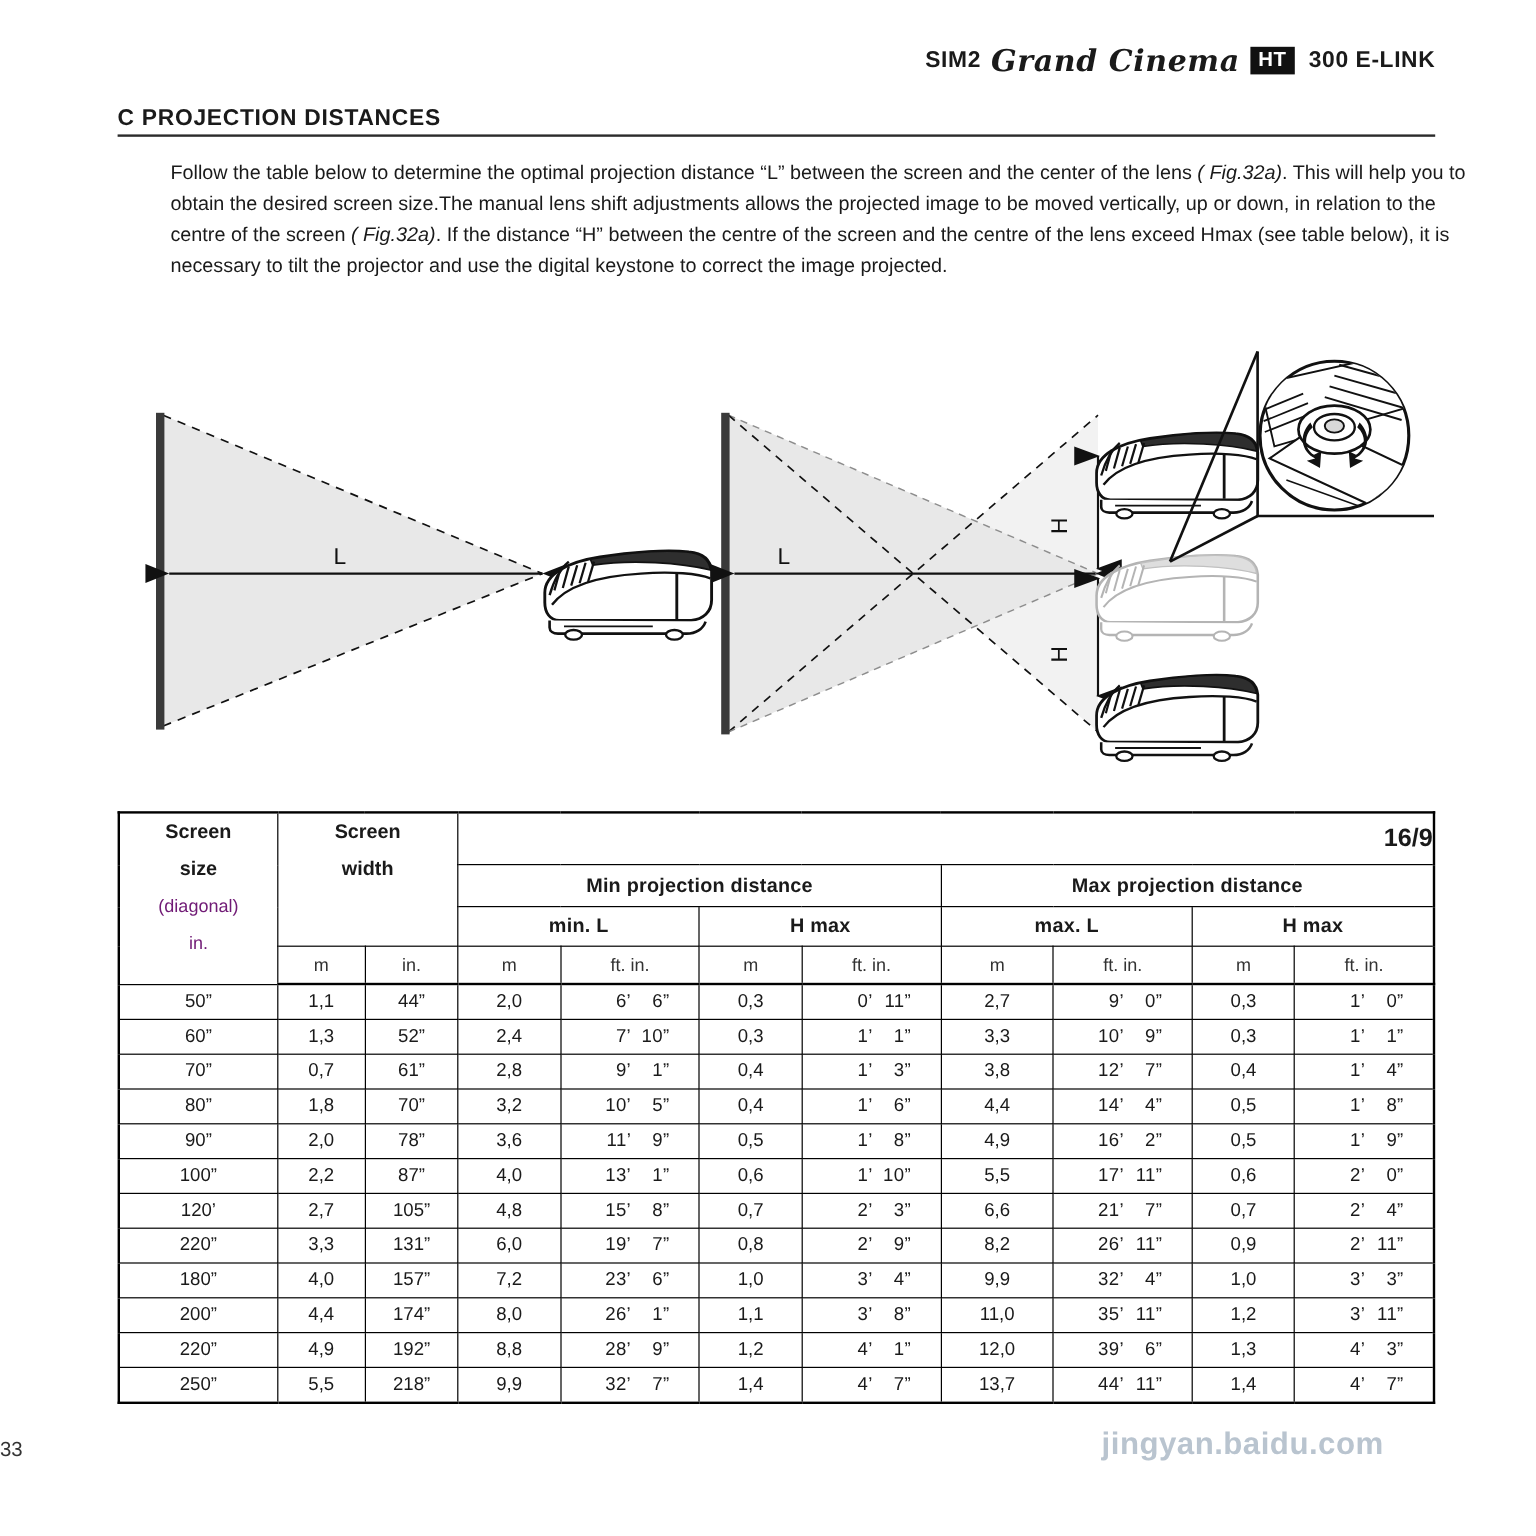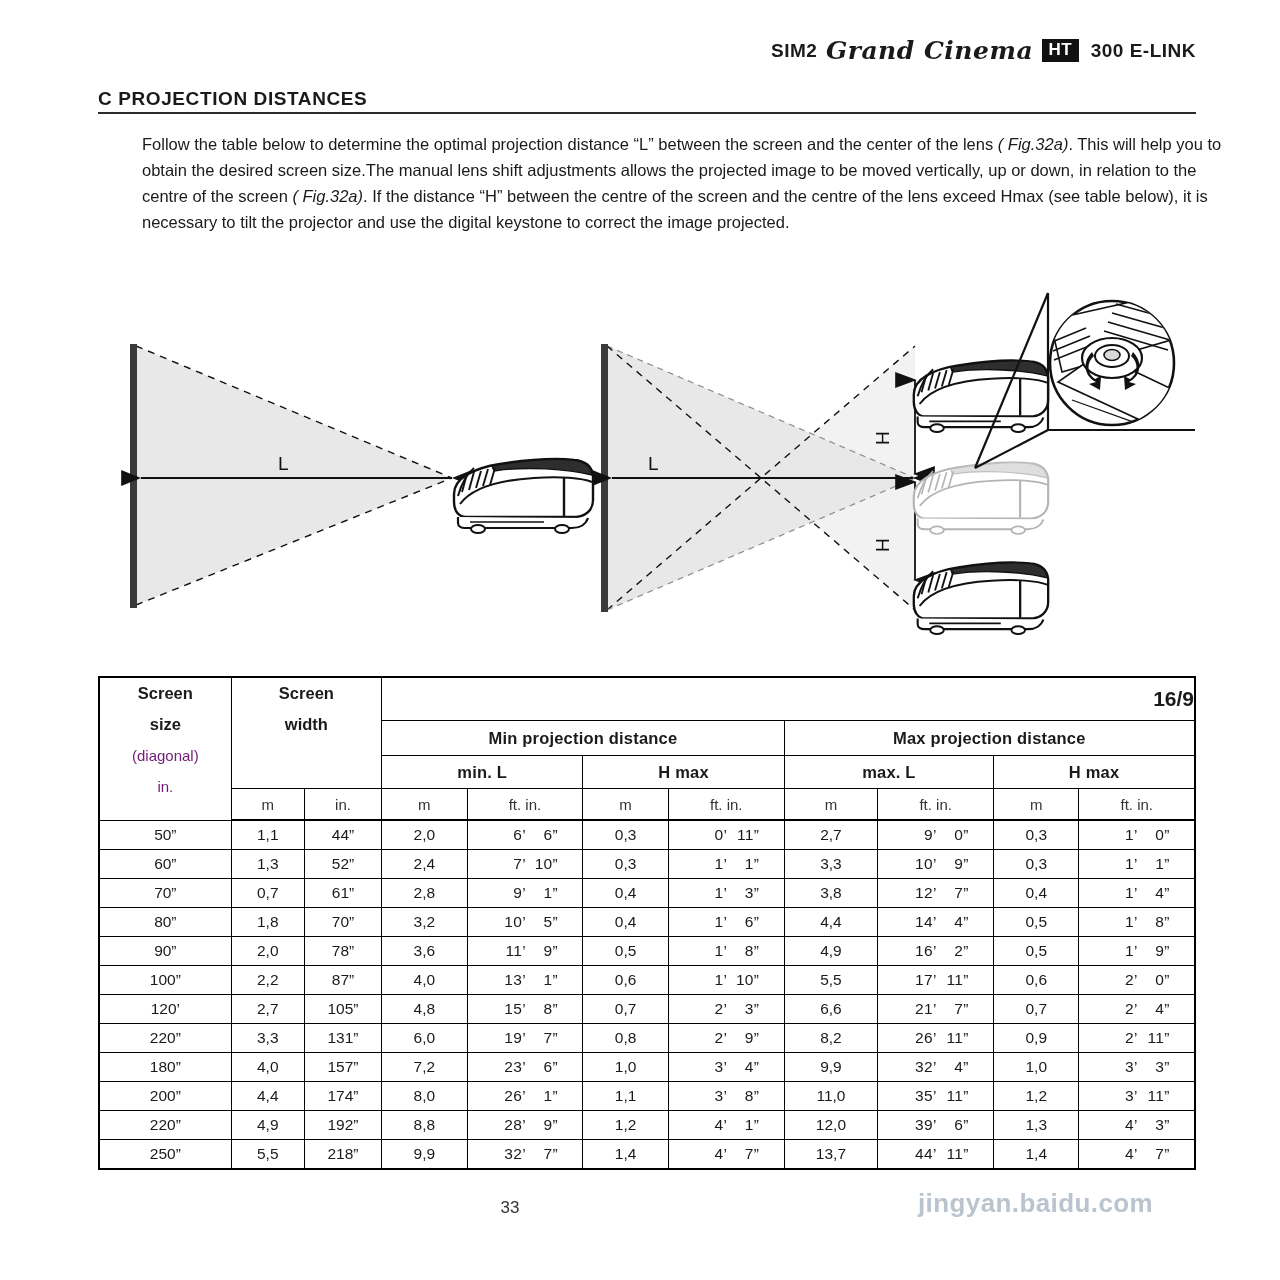--- a/index.html
+++ b/index.html
@@ -162,21 +162,21 @@
   .ftin { display: inline-block; min-width: 66px; text-align: right; }
   .ftin .ft { display: inline-block; width: 30px; text-align: right; }
   .ftin .inch { display: inline-block; width: 32px; text-align: right; }
 
   
   .page-num {
     position: absolute;
     left: 0;
     top: 1198px;
     width: 1020px;
-    text-align: center;
+    text-align: left;
     font-size: 17px;
     color: #333;
   }
 
   
   .watermark {
     position: absolute;
     left: 905px;
     top: 1100px;
     width: 320px;

